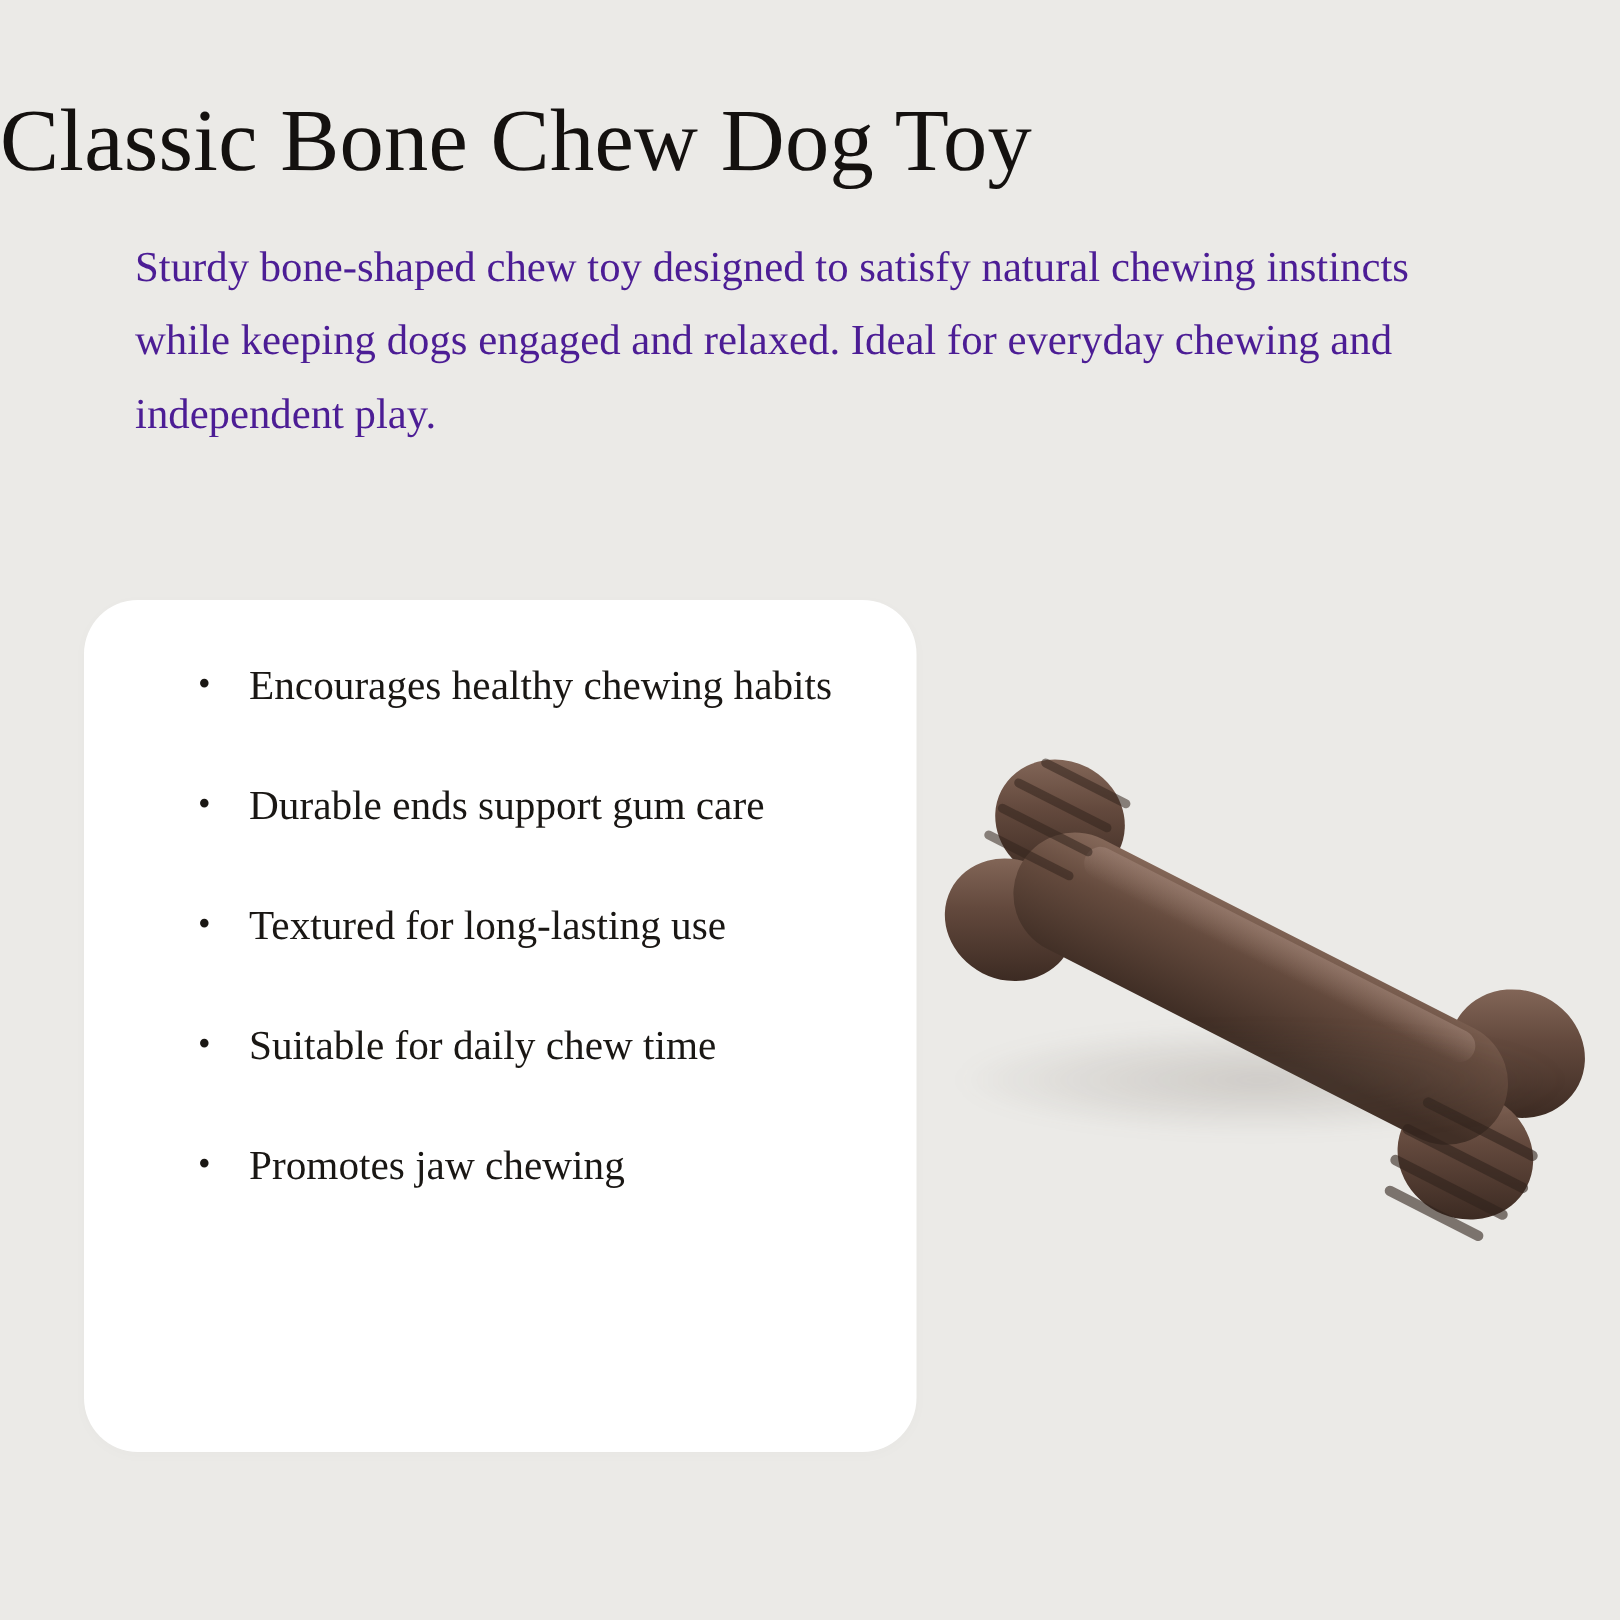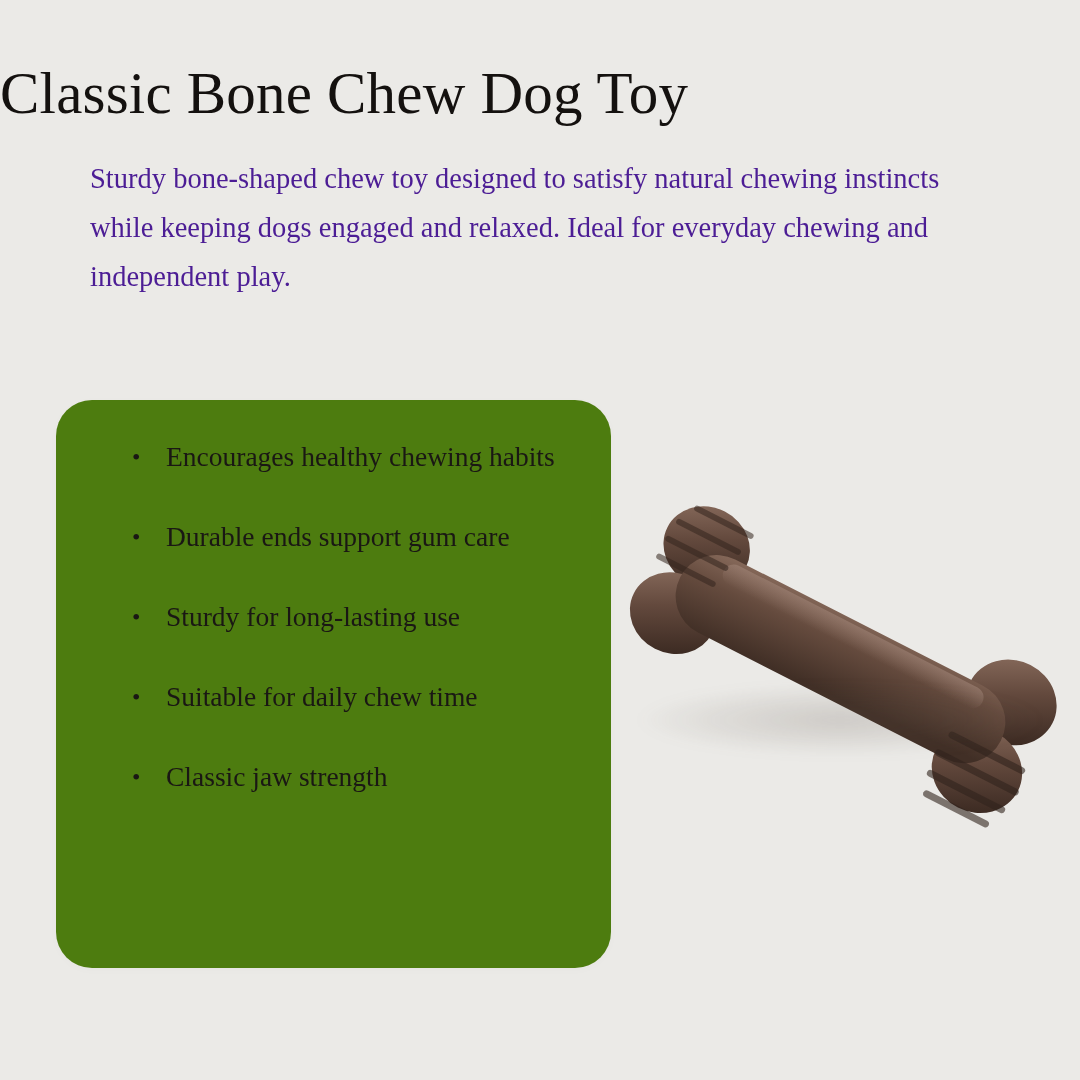--- a/index.html
+++ b/index.html
@@ -49,21 +49,21 @@
     width: 900px;
     max-width: 900px;
   }
 
   .card {
     position: absolute;
     left: 56px;
     top: 400px;
     width: 555px;
     height: 568px;
-    background: #4d7c0f;
+    background: #ffffff;
     border-radius: 36px;
     box-shadow: 0 2px 10px rgba(0,0,0,0.02);
   }
 
   .bullets {
     list-style: none;
     margin: 0;
     padding: 41px 0 0 0;
   }
 
@@ -122,27 +122,27 @@
 
   <div class="card">
     <ul class="bullets">
       <li>
           <span>Encourages healthy chewing habits</span>
         </li>
       <li>
           <span>Durable ends support gum care</span>
         </li>
       <li>
-          <span>Sturdy for long-lasting use</span>
+          <span>Textured for long-lasting use</span>
         </li>
       <li>
           <span>Suitable for daily chew time</span>
         </li>
       <li>
-          <span>Classic jaw strength</span>
+          <span>Promotes jaw chewing</span>
         </li>
     </ul>
   </div>
 
   <div class="bone-wrap">
     <div class="bone-shadow"></div>
     <svg width="480" height="380" viewBox="0 0 480 380">
       <defs>
         <linearGradient id="boneGrad" x1="0" y1="0" x2="0.35" y2="1">
           <stop offset="0%" stop-color="#7d6356"></stop>

